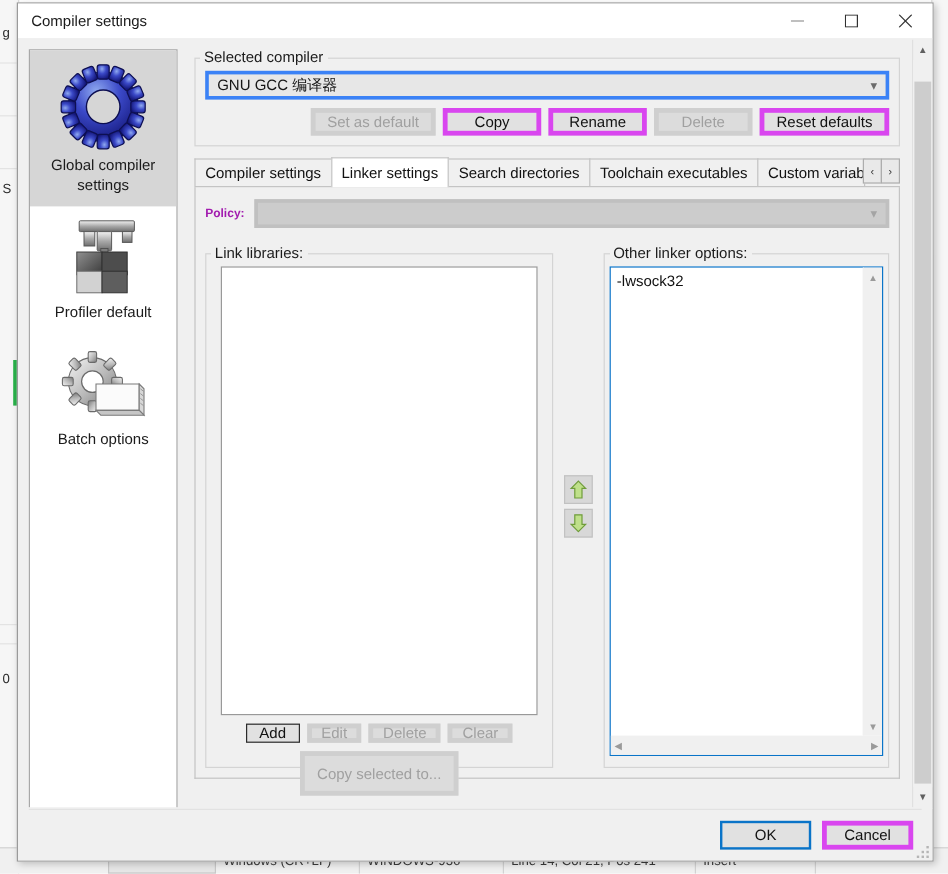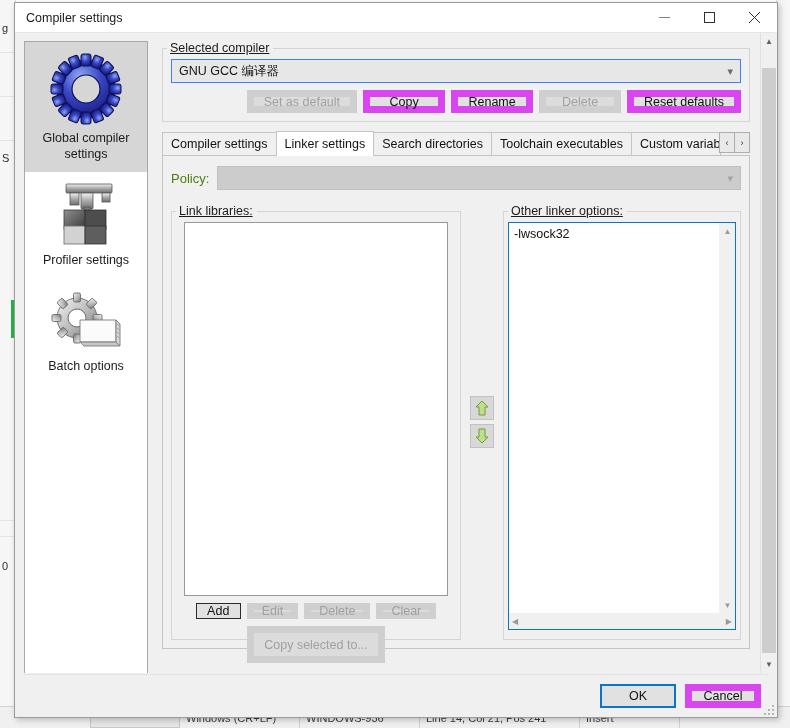--- a/index.html
+++ b/index.html
@@ -166,45 +166,44 @@
   
   fieldset.grp {
     border: 1px solid #d4d4d4;
     margin: 0; padding: 0;
     background: transparent;
   }
   fieldset.grp > legend {
     padding: 0 4px 0 3px;
     font-size: 12.5px; color: #1b1b1b;
     margin-left: 4px;
-    text-decoration: underline;
   }
 
   .sel-comp { padding: 4px 8px 8px 8px; }
 
   .combo {
     height: 24px;
     background: #e7e7e7;
-    border: 1px solid #3b82f6;
+    border: 3px solid #3b82f6;
     display: flex; align-items: center;
     padding: 0 4px 0 7px;
     color: #151515; font-size: 12.5px;
   }
   .combo .val { flex: 1; overflow: hidden; white-space: nowrap; }
   .combo .chev { color: #6b6b6b; font-size: 11px; padding-right: 3px; }
   .combo.disabled { background: #cccccc; border-color: #c0c0c0; color: #8a8a8a; }
   .combo.disabled .chev { color: #a4a4a4; }
 
   .btnrow {
     display: flex; gap: 6px; margin-top: 7px; justify-content: flex-end;
   }
   .btn {
     min-width: 82px; height: 23px;
     background: #e1e1e1;
-    border: 7px solid #d946ef;
+    border: 4px solid #d946ef;
     color: #111;
     font-size: 12.5px;
     display: flex; align-items: center; justify-content: center;
     padding: 0 10px;
   }
   .btn.disabled { color: #a0a0a0; background: #dcdcdc; border-color: #cfcfcf; }
   .btn.small { min-width: 45px; height: 16px; padding: 0 8px; }
   .btn.focusring { border: 1px solid #2b2b2b; }
 
   
@@ -249,21 +248,21 @@
   }
 
   .tabpage {
     border: 1px solid #c4c4c4;
     border-top: none;
     background: #f0f0f0;
     padding: 10px 8px 8px 8px;
   }
 
   .policy-row { display: flex; align-items: center; gap: 8px; }
-  .policy-row .lbl { font-size: 13px; color: #4d7c0f; }
+  .policy-row .lbl { font-size: 10px; color: #a21caf; font-weight: bold; }
 
   .two-col { display: flex; gap: 0; margin-top: 14px; }
   .col-left { width: 290px; min-width: 290px; }
   .col-arrows {
     width: 42px; min-width: 42px;
     display: flex; flex-direction: column; align-items: center;
     justify-content: center; gap: 4px;
   }
   .col-right { flex: 1; min-width: 0; }
 
@@ -447,21 +446,21 @@
             <rect x="20" y="11" width="9" height="12" fill="url(#gmet)" stroke="#555" stroke-width="0.8"></rect>
             <rect x="52" y="11" width="8" height="9" fill="url(#gmet)" stroke="#555" stroke-width="0.8"></rect>
             <rect x="31" y="11" width="12" height="16" rx="1" fill="url(#gmet)" stroke="#555" stroke-width="0.8"></rect>
             <rect x="34" y="25" width="6" height="10" fill="#7d7d7d" stroke="#4a4a4a" stroke-width="0.7"></rect>
             <rect x="14" y="28" width="21" height="19" fill="url(#gdark)" stroke="#3a3a3a" stroke-width="0.8"></rect>
             <rect x="35" y="28" width="21" height="19" fill="#4d4d4d" stroke="#2e2e2e" stroke-width="0.8"></rect>
             <rect x="14" y="44" width="21" height="18" fill="#d2d2d2" stroke="#6a6a6a" stroke-width="0.8"></rect>
             <rect x="35" y="44" width="21" height="18" fill="#5e5e5e" stroke="#2e2e2e" stroke-width="0.8"></rect>
           </svg>
         </div>
-        <div>Profiler settings</div>
+        <div>Profiler default</div>
       </div>
 
       <div class="side-item">
         <div class="side-icon small">
           <svg width="72" height="62" viewBox="0 0 72 62">
             <defs>
               <linearGradient id="ggray" x1="0" y1="0" x2="1" y2="1">
                 <stop offset="0%" stop-color="#f4f4f4"></stop>
                 <stop offset="55%" stop-color="#b8b8b8"></stop>
                 <stop offset="100%" stop-color="#777777"></stop>

